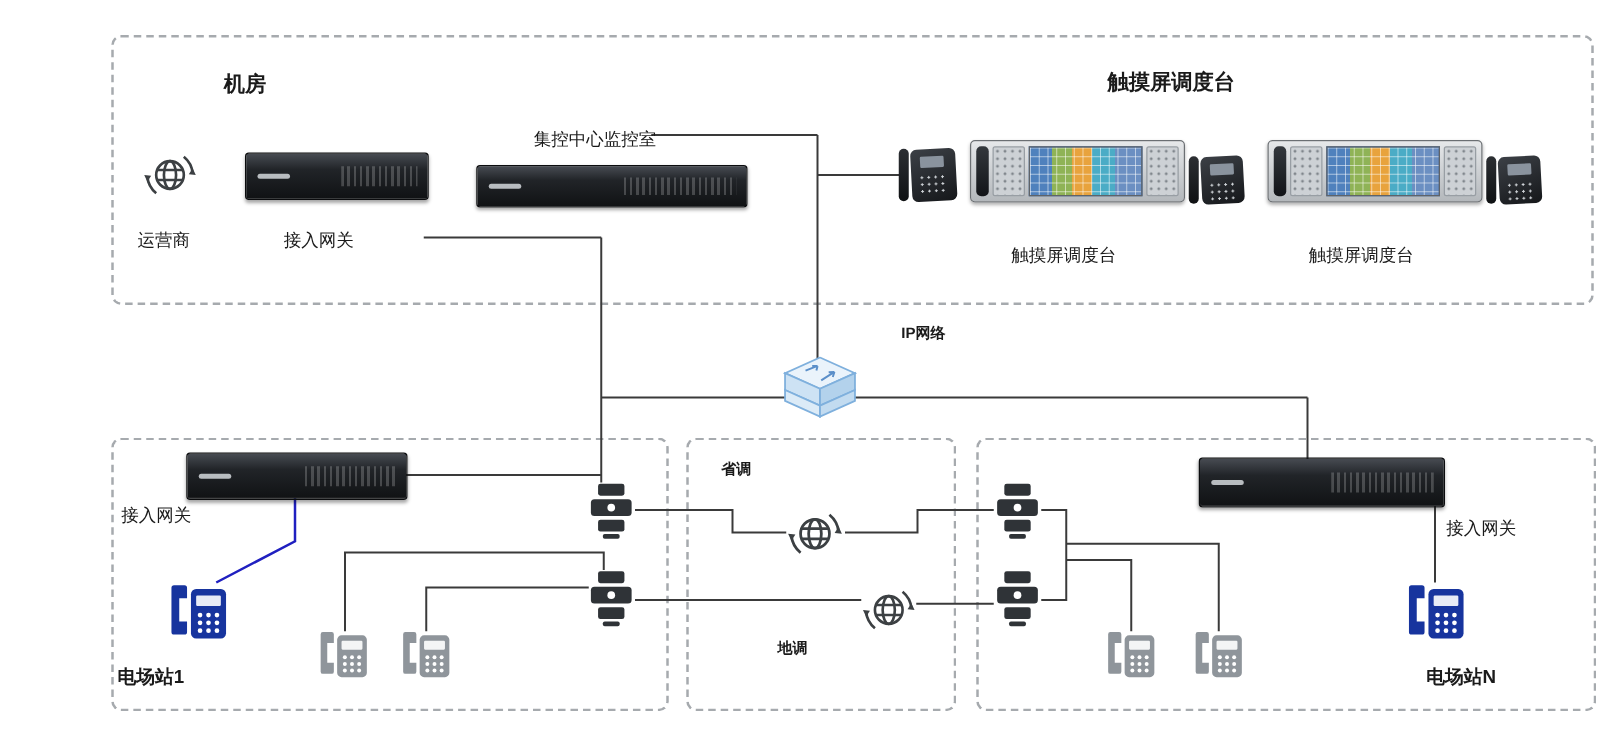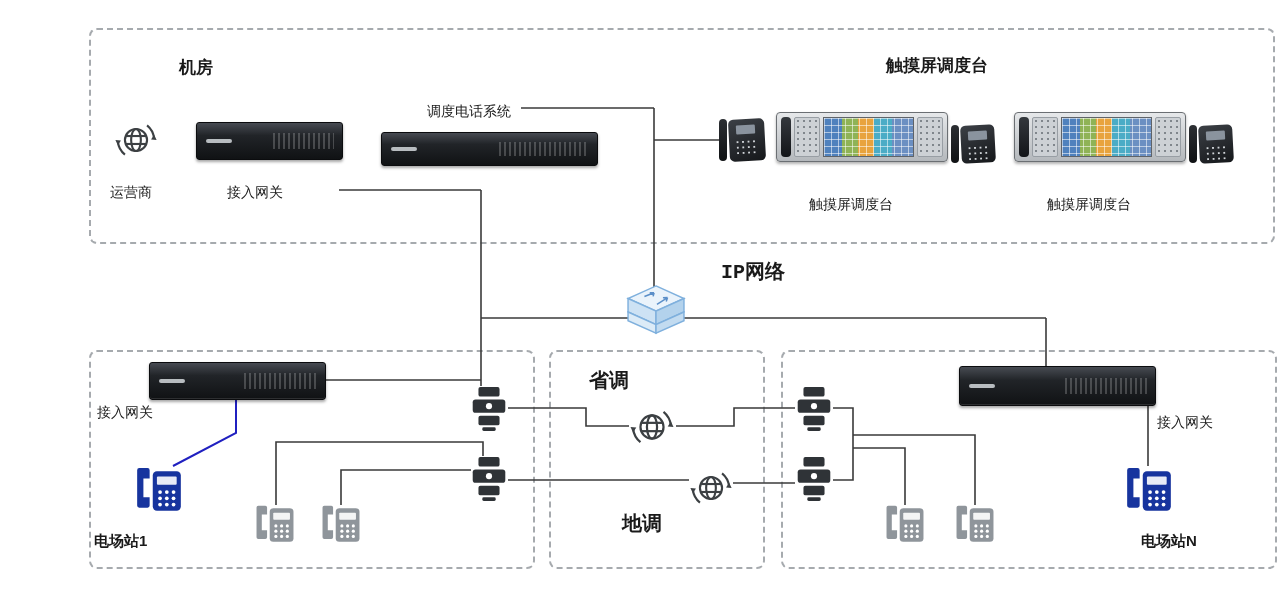--- a/index.html
+++ b/index.html
@@ -1,21 +1,21 @@
 <!DOCTYPE html>
 <html><head>
 <meta charset="utf-8">
 <style>
   html,body{margin:0;padding:0;background:#fff;}
   #stage{position:relative;width:1280px;height:599px;background:#fff;overflow:hidden;
          font-family:"Liberation Sans","DejaVu Sans",sans-serif;color:#1a1a1a;margin-left:21px;}
   .zone{position:absolute;border:2px dashed #a6aaae;border-radius:8px;background:transparent;}
   .lbl{position:absolute;white-space:nowrap;font-size:14px;color:#1a1a1a;}
   .lbl.b15{font-weight:bold;font-size:15px;text-align:center;}
-  .lbl.b16{font-weight:bold;font-size:20px;font-family:Liberation Mono, monospace;}
+  .lbl.b16{font-weight:bold;font-size:12px;}
   .lbl.b17{font-weight:bold;font-size:17px;}
   .wires{position:absolute;left:0;top:0;}
   .icon{position:absolute;}
   .icon svg{width:100%;height:100%;display:block;}
   .globe{color:#3c4043;}
   .conv{color:#2f3337;}
   .phone-blue{color:#17349e;}
   .phone-gray{color:#8f959b;}
   
   .rack{position:absolute;border:1px solid #0b0c0e;border-radius:3px;
@@ -241,24 +241,24 @@
   <div class="icon phone-blue" style="left:1102px;top:462px;width:52px;height:58px">
     <svg>
         <use href="#phone-icon"></use>
       </svg>
   </div>
 
   <div class="lbl b17" style="left:158px;top:56px">机房</div>
   <div class="lbl b17" style="left:865px;top:54px">触摸屏调度台</div>
   <div class="lbl" style="left:89px;top:184px">运营商</div>
   <div class="lbl" style="left:206px;top:184px">接入网关</div>
-  <div class="lbl" style="left:406px;top:103px">调度电话系统</div>
+  <div class="lbl" style="left:406px;top:103px">集控中心监控室</div>
   <div class="lbl" style="left:788px;top:196px">触摸屏调度台</div>
   <div class="lbl" style="left:1026px;top:196px">触摸屏调度台</div>
   <div class="lbl b16" style="left:700px;top:258px">IP网络</div>
-  <div class="lbl b16" style="left:568px;top:367px">省调</div>
+  <div class="lbl b16" style="left:556px;top:367px">省调</div>
   <div class="lbl b16" style="left:601px;top:510px">地调</div>
   <div class="lbl b15" style="left:73px;top:532px">电场站1</div>
   <div class="lbl" style="left:76px;top:404px">接入网关</div>
   <div class="lbl b15" style="left:1120px;top:532px">电场站N</div>
   <div class="lbl" style="left:1136px;top:414px">接入网关</div>
 
 </div>
 
 </body></html>

